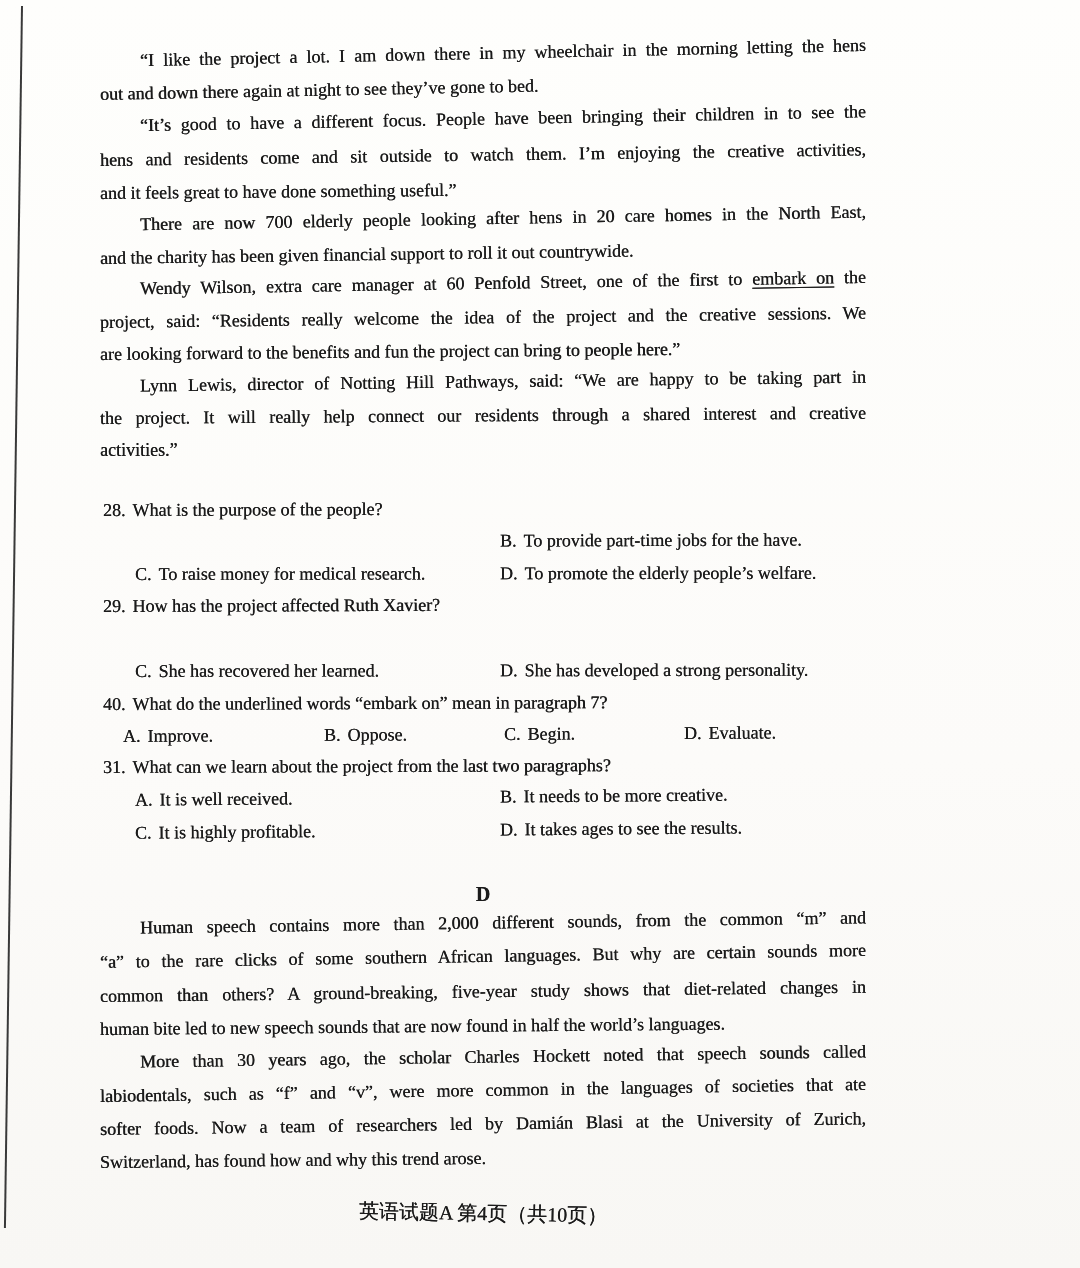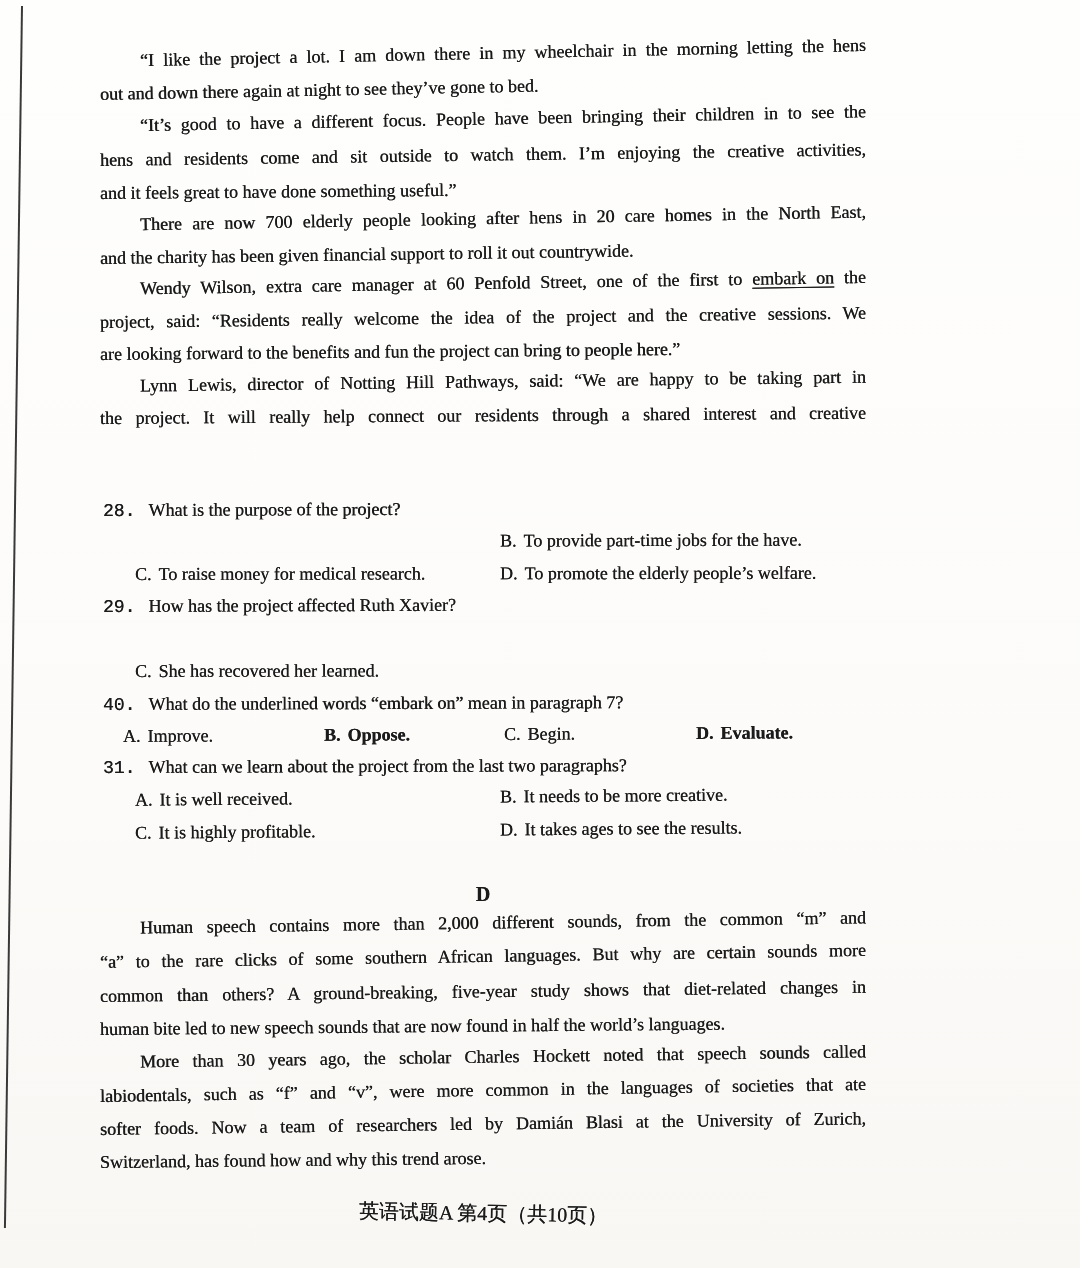--- a/index.html
+++ b/index.html
@@ -49,29 +49,29 @@
     left: 103px;
     width: 766px;
     height: 28px;
     font-size: 18px;
     line-height: 26px;
     white-space: nowrap;
     text-shadow: 0.3px 0 0 currentColor;
     transform: rotate(var(--r, 0deg));
     transform-origin: 0 50%;
   }
-  .qnum { margin-right: 13px; font-family: Liberation Mono, monospace; }
+  .qnum { margin-right: 7px; }
   .opt { position: absolute; top: 0; white-space: nowrap; }
   .opt .olabel { margin-right: 7px; }
   .col-a { left: 32px; }
   .col-b { left: 397px; }
   .q30-a { left: 20px; }
-  .q30-b { left: 221px; font-weight: bold; }
+  .q30-b { left: 221px; }
   .q30-c { left: 401px; }
-  .q30-d { left: 593px; font-weight: bold; }
+  .q30-d { left: 581px; }
   .section-heading {
     position: absolute;
     left: 100px;
     width: 766px;
     text-align: center;
     font-size: 20px;
     font-weight: bold;
     text-shadow: 0.3px 0 0 currentColor;
   }
   .footer {
@@ -103,39 +103,41 @@
   <div class="line short" style="top:245px; --r:-0.8deg">and the charity has been given financial support to roll it out countrywide.</div>
 
   <div class="line indent" style="top:276px; --r:-0.9deg">
     <span>Wendy Wilson, extra care manager at 60 Penfold Street, one of the first to </span><span class="u">embark on</span><span> the</span>
   </div>
   <div class="line" style="top:309px; --r:-0.7deg">project, said: “Residents really welcome the idea of the project and the creative sessions. We</div>
   <div class="line short" style="top:341px; --r:-0.5deg">are looking forward to the benefits and fun the project can bring to people here.”</div>
 
   <div class="line indent" style="top:373px; --r:-0.7deg">Lynn Lewis, director of Notting Hill Pathways, said: “We are happy to be taking part in</div>
   <div class="line" style="top:405px; --r:-0.4deg">the project. It will really help connect our residents through a shared interest and creative</div>
+  <div class="line short" style="top:437px; --r:0deg">activities.”</div>
 
   <div class="qline" style="top:497px; --r:-0.2deg">
-    <span class="qnum">28.</span><span>What is the purpose of the project?</span>
+    <span class="qnum">28.</span><span>What is the purpose of the people?</span>
   </div>
   <div class="qline" style="top:529px; --r:-0.2deg">
     <span class="opt col-b"><span class="olabel">B.</span><span>To provide part-time jobs for the have.</span></span>
   </div>
   <div class="qline" style="top:561px; --r:-0.1deg">
     <span class="opt col-a"><span class="olabel">C.</span><span>To raise money for medical research.</span></span>
     <span class="opt col-b"><span class="olabel">D.</span><span>To promote the elderly people’s welfare.</span></span>
   </div>
 
   <div class="qline" style="top:593px; --r:-0.2deg">
     <span class="qnum">29.</span><span>How has the project affected Ruth Xavier?</span>
   </div>
   <div class="qline" style="top:626px; --r:-0.1deg">
   </div>
   <div class="qline" style="top:658px; --r:-0.1deg">
     <span class="opt col-a"><span class="olabel">C.</span><span>She has recovered her learned.</span></span>
+    <span class="opt col-b"><span class="olabel">D.</span><span>She has developed a strong personality.</span></span>
   </div>
 
   <div class="qline" style="top:691px; --r:-0.2deg">
     <span class="qnum">40.</span><span>What do the underlined words “embark on” mean in paragraph 7?</span>
   </div>
   <div class="qline" style="top:723px; --r:-0.3deg">
     <span class="opt q30-a"><span class="olabel">A.</span><span>Improve.</span></span>
     <span class="opt q30-b"><span class="olabel">B.</span><span>Oppose.</span></span>
     <span class="opt q30-c"><span class="olabel">C.</span><span>Begin.</span></span>
     <span class="opt q30-d"><span class="olabel">D.</span><span>Evaluate.</span></span>

